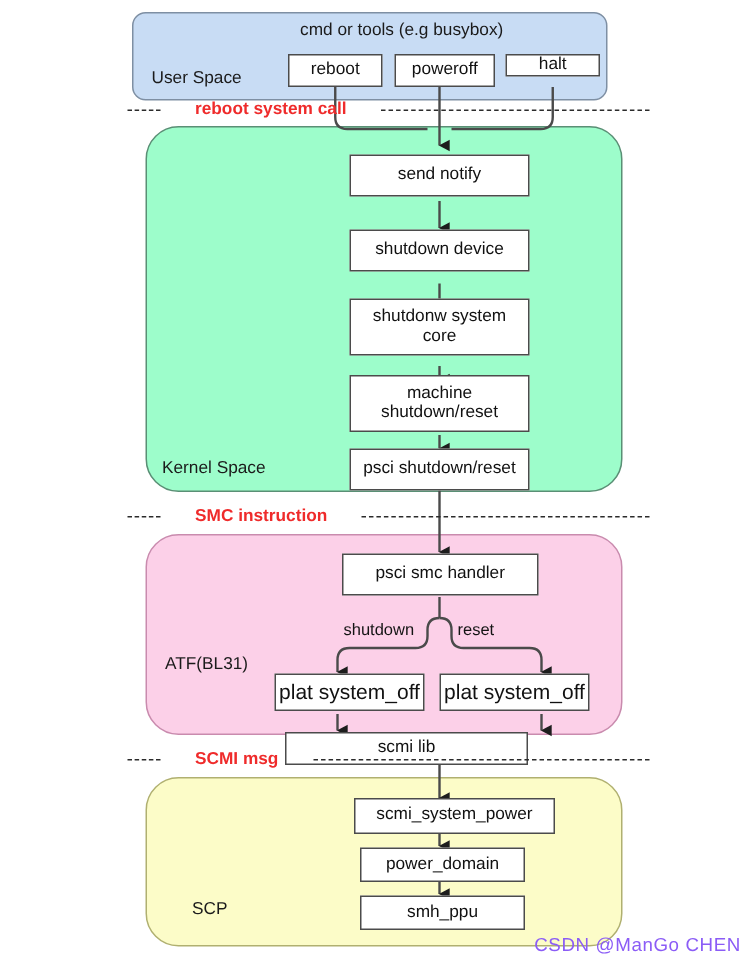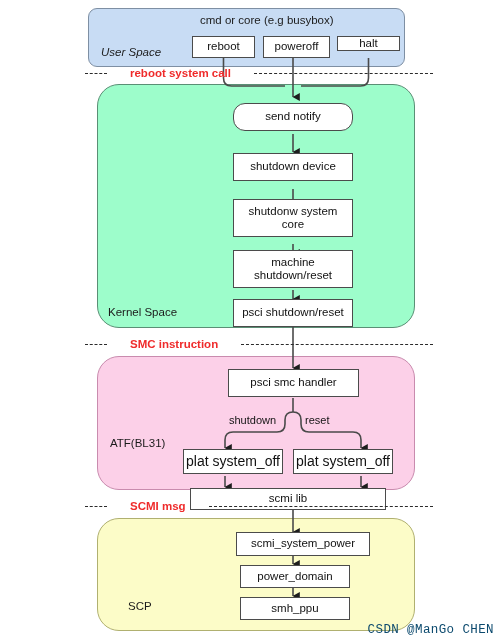--- a/index.html
+++ b/index.html
@@ -103,44 +103,44 @@
     font-size:11px;
     color:#141414;
     white-space:nowrap;
     background:transparent;
   }
 
   
   .watermark{
     position:absolute;
     right:6px;bottom:6px;
-    color:#0c4a6e;
+    color:#8b5cf6;
     font-size:12.5px;
     letter-spacing:0.4px;
     white-space:nowrap;
-    font-family:Liberation Mono, monospace;
+    font-family:Liberation Sans, sans-serif;
   }
   svg.conn{position:absolute;left:0;top:0;width:500px;height:643px;overflow:visible;}
 </style>
 </head>
 <body>
 
 <div id="canvas">
 
   <div class="panel user"></div>
   <div class="panel kernel"></div>
   <div class="panel atf"></div>
   <div class="panel scp"></div>
 
-  <div class="panel-label" style="left:101px;top:46px;font-style:italic;">User Space</div>
+  <div class="panel-label" style="left:101px;top:46px;">User Space</div>
   <div class="panel-label" style="left:108px;top:306px;">Kernel Space</div>
   <div class="panel-label" style="left:110px;top:437px;">ATF(BL31)</div>
   <div class="panel-label" style="left:128px;top:600px;">SCP</div>
 
-  <div class="panel-label" style="left:200px;top:14px;font-size:11.5px;">cmd or core  (e.g busybox)</div>
+  <div class="panel-label" style="left:200px;top:14px;font-size:11.5px;">cmd or tools  (e.g busybox)</div>
 
   <div class="node" style="left:192px;top:36px;width:63px;height:22px;">reboot</div>
   <div class="node" style="left:263px;top:36px;width:67px;height:22px;">poweroff</div>
   <div class="node" style="left:337px;top:36px;width:63px;height:15px;">halt</div>
 
   <svg class="conn" viewBox="0 0 500 643" xmlns="http://www.w3.org/2000/svg">
     <defs>
       <marker id="ah" markerWidth="9" markerHeight="9" refX="4.2" refY="7.4" orient="auto" markerUnits="userSpaceOnUse">
         <path d="M0.3,0.6 L8.1,0.6 L4.2,7.8 Z" fill="#1d1d1d"></path>
       </marker>
@@ -175,21 +175,21 @@
       <path d="M293,588 L293,596" marker-end="url(#ah)"></path>
     </g>
   </svg>
 
   <div class="divider" style="left:85px;top:65px;width:348px;">
     <div class="dash-seg" style="width:22px;"></div>
     <div class="divider-label">reboot system call</div>
     <div class="dash-grow"></div>
   </div>
 
-  <div class="node" style="left:233px;top:103px;width:120px;height:28px;border-radius:12px;">send notify</div>
+  <div class="node" style="left:233px;top:103px;width:120px;height:28px;">send notify</div>
   <div class="node" style="left:233px;top:153px;width:120px;height:28px;">shutdown device</div>
   <div class="node" style="left:233px;top:199px;width:120px;height:38px;">shutdonw system
 core</div>
   <div class="node" style="left:233px;top:250px;width:120px;height:38px;">machine
 shutdown/reset</div>
   <div class="node" style="left:233px;top:299px;width:120px;height:28px;">psci shutdown/reset</div>
 
   <div class="divider" style="left:85px;top:336px;width:348px;">
     <div class="dash-seg" style="width:22px;"></div>
     <div class="divider-label">SMC instruction</div>
@@ -197,21 +197,21 @@
   </div>
 
   <div class="node" style="left:228px;top:369px;width:131px;height:28px;">psci smc handler</div>
 
   <div class="edge-label" style="left:229px;top:414px;">shutdown</div>
   <div class="edge-label" style="left:305px;top:414px;">reset</div>
 
   <div class="node small" style="left:183px;top:449px;width:100px;height:25px;">plat system_off</div>
   <div class="node small" style="left:293px;top:449px;width:100px;height:25px;">plat system_off</div>
 
-  <div class="node" style="left:190px;top:488px;width:196px;height:22px;">scmi lib</div>
+  <div class="node" style="left:190px;top:488px;width:162px;height:22px;">scmi lib</div>
 
   <div class="divider" style="left:85px;top:498px;width:348px;">
     <div class="dash-seg" style="width:22px;"></div>
     <div class="divider-label">SCMI msg</div>
     <div class="dash-grow"></div>
   </div>
 
   <div class="node" style="left:236px;top:532px;width:134px;height:24px;">scmi_system_power</div>
   <div class="node" style="left:240px;top:565px;width:110px;height:23px;">power_domain</div>
   <div class="node" style="left:240px;top:597px;width:110px;height:23px;">smh_ppu</div>

